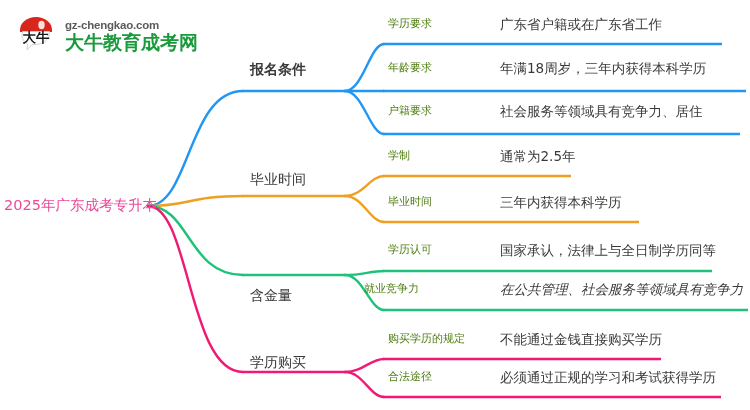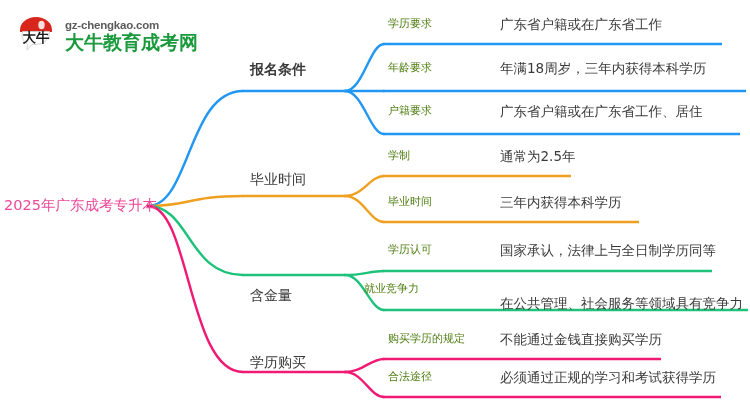--- a/index.html
+++ b/index.html
@@ -127,31 +127,31 @@
   </svg>
 
   <div id="text-layer">
     <div class="node-label root-label">2025年广东成考专升本</div>
   <div class="node-label branch-label" style="left: 250px; top: 62px; font-weight: bold;">报名条件</div>
       <div class="node-label sub-label" style="left: 388px; top: 18px;">学历要求</div>
       <div class="node-label leaf-label" style="left: 500px; top: 18px;">广东省户籍或在广东省工作</div>
       <div class="node-label sub-label" style="left: 388px; top: 62px;">年龄要求</div>
       <div class="node-label leaf-label" style="left: 500px; top: 62px;">年满18周岁，三年内获得本科学历</div>
       <div class="node-label sub-label" style="left: 388px; top: 105px;">户籍要求</div>
-      <div class="node-label leaf-label" style="left: 500px; top: 105px;">广东省户籍或在广东省工作、居住</div>
+      <div class="node-label leaf-label" style="left: 500px; top: 105px;">社会服务等领域具有竞争力、居住</div>
       <div class="node-label branch-label" style="left: 250px; top: 172px;">毕业时间</div>
       <div class="node-label sub-label" style="left: 388px; top: 150px;">学制</div>
       <div class="node-label leaf-label" style="left: 500px; top: 150px;">通常为2.5年</div>
       <div class="node-label sub-label" style="left: 388px; top: 196px;">毕业时间</div>
       <div class="node-label leaf-label" style="left: 500px; top: 196px;">三年内获得本科学历</div>
       <div class="node-label branch-label" style="left: 250px; top: 258px; margin-top: 30px;">含金量</div>
       <div class="node-label sub-label" style="left: 388px; top: 244px;">学历认可</div>
       <div class="node-label leaf-label" style="left: 500px; top: 244px;">国家承认，法律上与全日制学历同等</div>
       <div class="node-label sub-label" style="left: 364px; top: 283px;">就业竞争力</div>
-      <div class="node-label leaf-label" style="left: 500px; top: 297px;">在公共管理、社会服务等领域具有竞争力</div>
+      <div class="node-label leaf-label" style="left: 500px; top: 283px; font-style: italic;">在公共管理、社会服务等领域具有竞争力</div>
       <div class="node-label branch-label" style="left: 250px; top: 355px;">学历购买</div>
       <div class="node-label sub-label" style="left: 388px; top: 333px;">购买学历的规定</div>
       <div class="node-label leaf-label" style="left: 500px; top: 333px;">不能通过金钱直接购买学历</div>
       <div class="node-label sub-label" style="left: 388px; top: 371px;">合法途径</div>
       <div class="node-label leaf-label" style="left: 500px; top: 371px;">必须通过正规的学习和考试获得学历</div>
     </div>
 
 </div>
 
 </body></html>

